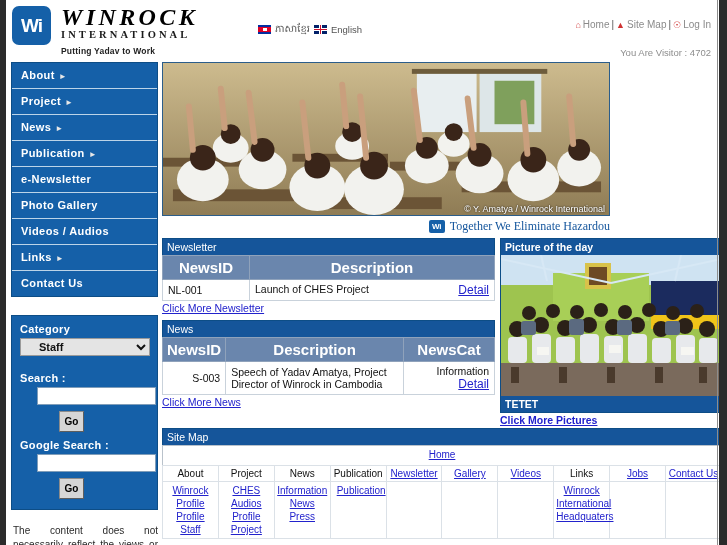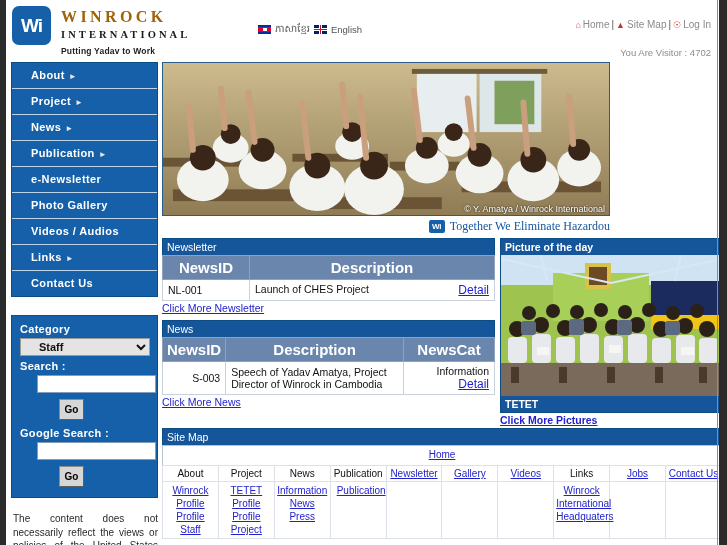--- a/index.html
+++ b/index.html
@@ -16,21 +16,21 @@
   
   .header{position:relative;height:62px;background:#fff;}
   .logo-wrap{position:absolute;left:6px;top:6px;display:flex;align-items:flex-start;}
   .logo-mark{
     width:39px;height:39px;border-radius:7px;background:#1560a8;
     color:#fff;font-weight:bold;font-size:19px;
     display:flex;align-items:center;justify-content:center;
     font-family:"Liberation Sans",sans-serif;letter-spacing:-1px;
   }
   .logo-text{margin-left:10px;padding-top:1px;}
-  .logo-l1{font-family:"Liberation Serif",serif;font-size:16px;font-weight:bold;letter-spacing:3.4px;color:#a16207;line-height:20px;}
+  .logo-l1{font-family:"Liberation Serif",serif;font-size:24px;font-weight:bold;letter-spacing:3.4px;color:#000000;line-height:20px;font-style:italic;}
   .logo-l2{font-family:"Liberation Serif",serif;font-size:10.5px;font-weight:bold;letter-spacing:3.1px;color:#1a1a1a;line-height:15px;}
   .logo-l3{font-size:8.5px;font-weight:bold;color:#222;letter-spacing:.2px;margin-top:4px;}
   .lang{position:absolute;left:252px;top:22px;display:flex;align-items:center;gap:4px;font-size:9.5px;color:#555;}
   .flag{display:inline-block;width:13px;height:9px;vertical-align:middle;position:relative;overflow:hidden;border:0;}
   .flag-kh{background:#032ea1;}
   .flag-kh:before{content:"";position:absolute;left:0;top:2.4px;width:13px;height:4.2px;background:#e00025;}
   .flag-kh:after{content:"";position:absolute;left:4.5px;top:3px;width:4px;height:3px;background:#fff;}
   .flag-uk{background:#012169;}
   .flag-uk:before{content:"";position:absolute;left:0;top:3px;width:13px;height:3px;background:#fff;
      box-shadow:0 0 0 0 #fff;}
@@ -42,21 +42,21 @@
   .toplinks{position:absolute;right:8px;top:19px;font-size:10px;color:#888;white-space:nowrap;}
   .toplinks a{color:#8b8b8b;text-decoration:none;}
   .toplinks .sep{color:#555;margin:0 2px;}
   .ic{color:#cf3232;font-size:9px;margin-right:2px;}
   .visitor{position:absolute;right:8px;top:47px;font-size:9.5px;color:#8d8d8d;}
   
   .body-row{display:flex;align-items:flex-start;}
   .sidebar{width:152px;flex:0 0 152px;padding-left:5px;box-sizing:border-box;}
   .menu{border:1px solid #0d4d86;background:#1560a8;width:147px;box-sizing:border-box;}
   .menu-item{
-    height:25px;line-height:25px;padding-left:19px;
+    height:25px;line-height:25px;padding-left:9px;
     color:#fff;font-weight:bold;font-size:11px;letter-spacing:.4px;
     border-bottom:1px solid #bcd4e8;cursor:pointer;white-space:nowrap;
   }
   .menu-item:last-child{border-bottom:none;}
   .menu-item .arrow{font-size:8px;margin-left:4px;color:#e8e8e8;}
   .searchbox{
     margin-top:18px;width:147px;box-sizing:border-box;
     background:#1560a8;border:1px solid #0d4d86;padding:7px 8px 10px 8px;
   }
   .sb-label{color:#fff;font-weight:bold;font-size:11px;margin-bottom:3px;letter-spacing:.3px;}
@@ -176,21 +176,21 @@
         <div class="menu-item">Videos / Audios</div>
         <div class="menu-item"><span>Links</span><span class="arrow">►</span></div>
         <div class="menu-item">Contact Us</div>
       </div>
 
       <div class="searchbox">
         <div class="sb-label">Category</div>
         <select class="cat">
           <option>Staff</option>
         </select>
-        <div class="sb-label" style="margin-top:4px">Search :</div>
+        <div class="sb-label" style="margin-top:16px">Search :</div>
         <input class="inp" type="text" value="" style="">
         <div class="go">Go</div>
         <div class="sb-label" style="margin-top:7px">Google Search :</div>
         <input class="inp" type="text" value="" style="">
         <div class="go">Go</div>
       </div>
 
       <div class="disclaimer">The content does not necessarily reflect the views or policies of the United States Department of Labor,</div>
     </div>
 
@@ -405,21 +405,21 @@
             <td style="width:26px"><a href="#">Jobs</a></td>
             <td style="width:34px"><a href="#">Contact Us</a></td>
           </tr>
           <tr>
             <td class="smap-links">
               <a href="#">Winrock Profile</a>
               <a href="#">Profile</a>
               <a href="#">Staff</a>
             </td>
             <td class="smap-links">
-              <a href="#">TETET Profile</a>
+              <a href="#">CHES Audios</a>
               <a href="#">Profile</a>
               <a href="#">Project</a>
             </td>
             <td class="smap-links">
               <a href="#">Information</a>
               <a href="#">News</a>
               <a href="#">Press</a>
             </td>
             <td class="smap-links" style="text-align:left;padding-left:6px">
               <a href="#">Publication</a>

